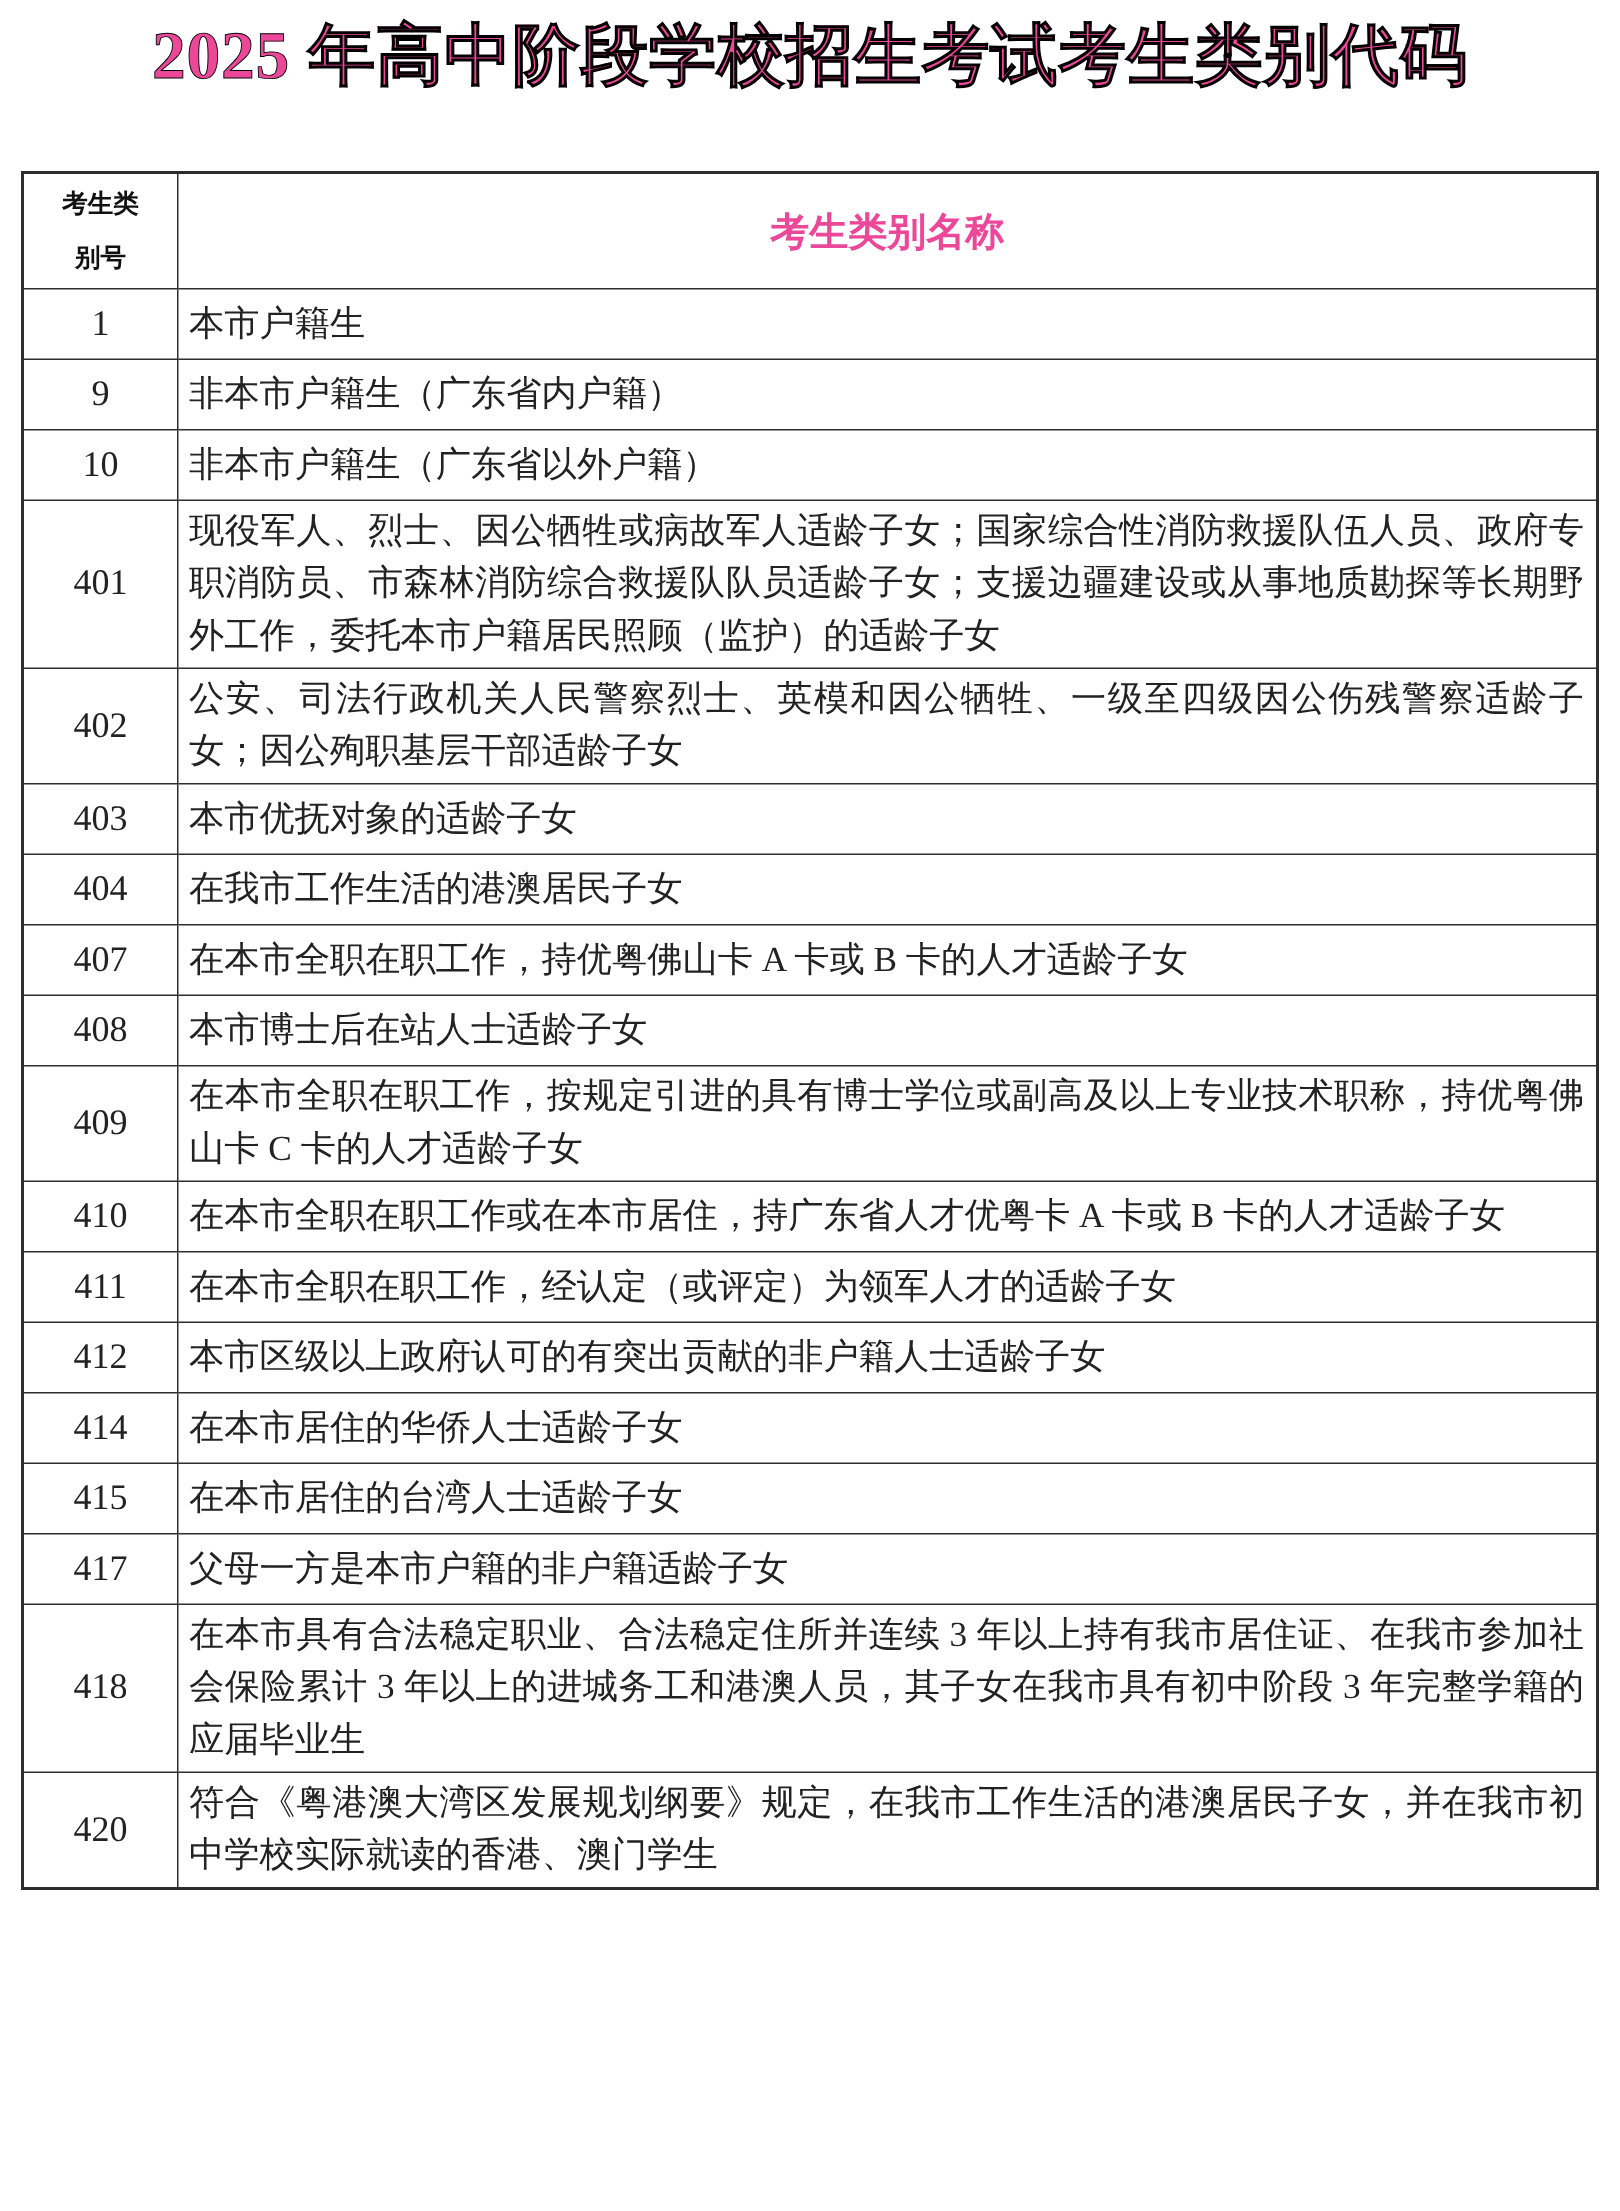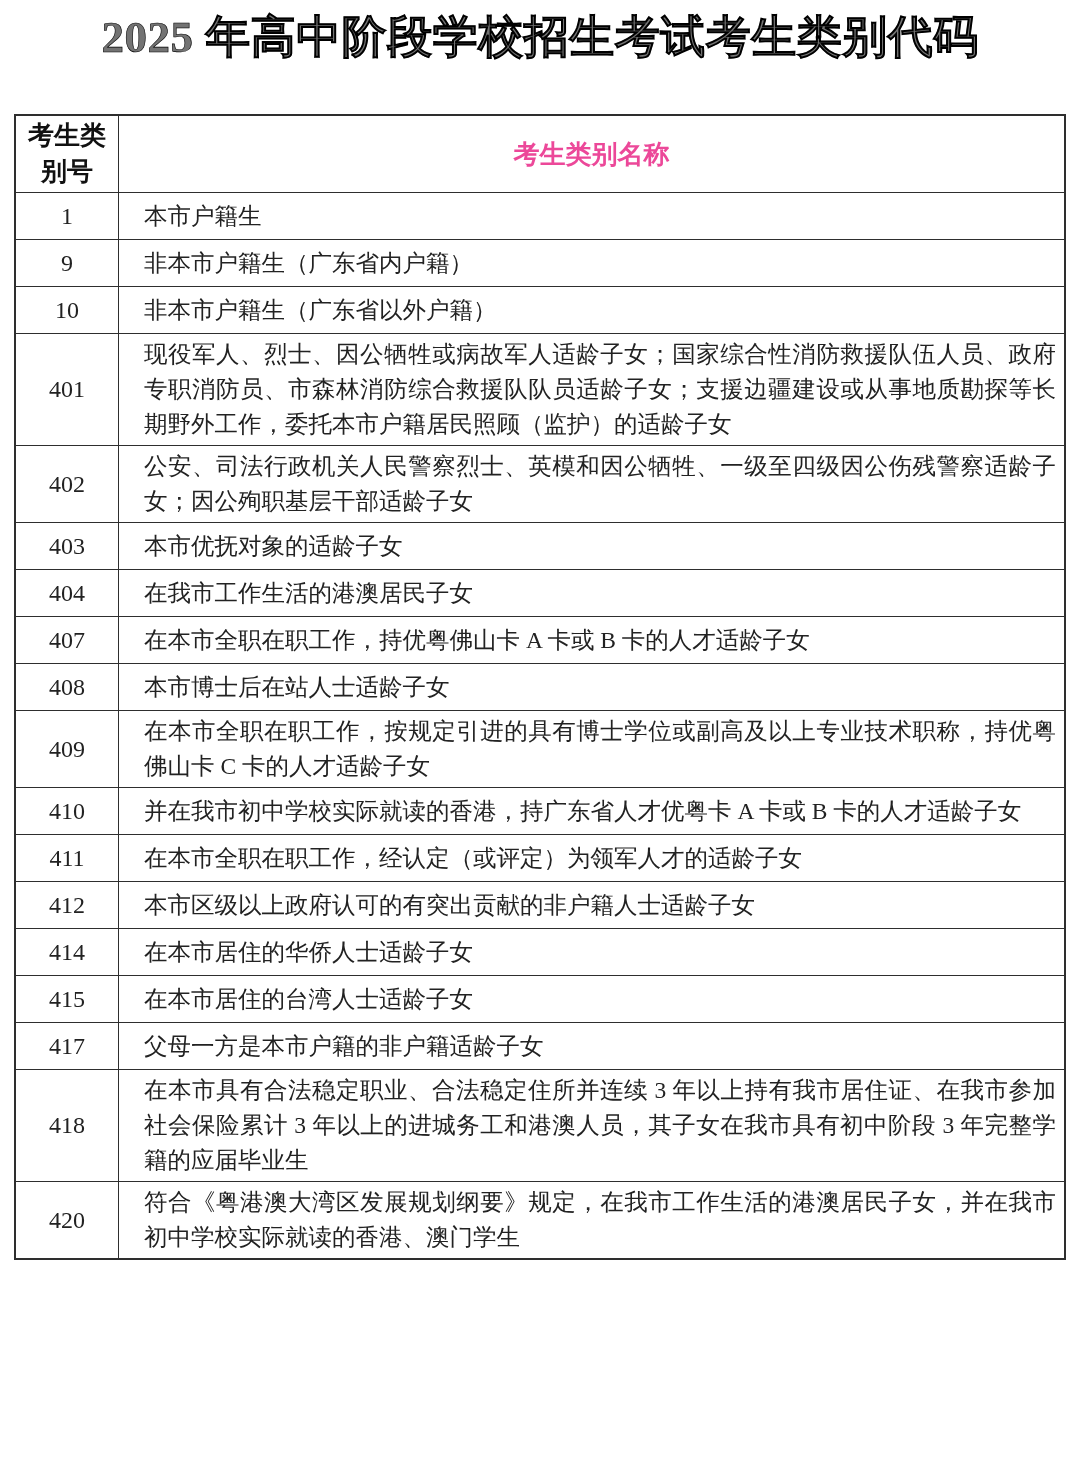--- a/index.html
+++ b/index.html
@@ -14,37 +14,37 @@
     color: #1c1c1c;
     overflow: hidden;
   }
   .title {
     text-align: center;
     font-weight: 900;
     font-size: 45px;
     line-height: 58px;
     padding-top: 8px;
     letter-spacing: 0.5px;
-    color: #737373;
+    color: #ec4899;
     -webkit-text-stroke: 0.6px #000;
   }
   .doc-table {
     border-collapse: collapse;
     table-layout: fixed;
     width: 1052px;
     margin: 48px 0 0 14px;
     border: 2.5px solid #2e2e2e;
   }
   .doc-table th,
   .doc-table td {
     border: 1.5px solid #2e2e2e;
   }
   th.code-header {
     width: 100px;
-    font-size: 26px;
+    font-size: 17px;
     line-height: 36px;
     font-weight: bold;
     text-align: center;
     vertical-align: middle;
     height: 74px;
     color: #111;
   }
   th.name-header {
     font-size: 26px;
     font-weight: bold;
@@ -55,21 +55,21 @@
   td.code-cell {
     text-align: center;
     font-size: 24px;
     vertical-align: middle;
     height: 40px;
     color: #222;
   }
   td.name-cell {
     font-size: 23.5px;
     line-height: 35px;
-    padding: 3px 8px 3px 25px;
+    padding: 3px 8px 3px 7px;
     text-align: justify;
     vertical-align: middle;
     height: 40px;
     color: #222;
   }
 </style>
 </head>
 <body>
 
 <div class="title">2025 年高中阶段学校招生考试考生类别代码</div>
@@ -132,21 +132,21 @@
     <td class="name-cell">本市博士后在站人士适龄子女</td>
   </tr>
 
   <tr>
     <td class="code-cell">409</td>
     <td class="name-cell">在本市全职在职工作，按规定引进的具有博士学位或副高及以上专业技术职称，持优粤佛山卡 C 卡的人才适龄子女</td>
   </tr>
 
   <tr>
     <td class="code-cell">410</td>
-    <td class="name-cell">并在我市初中学校实际就读的香港，持广东省人才优粤卡 A 卡或 B 卡的人才适龄子女</td>
+    <td class="name-cell">在本市全职在职工作或在本市居住，持广东省人才优粤卡 A 卡或 B 卡的人才适龄子女</td>
   </tr>
 
   <tr>
     <td class="code-cell">411</td>
     <td class="name-cell">在本市全职在职工作，经认定（或评定）为领军人才的适龄子女</td>
   </tr>
 
   <tr>
     <td class="code-cell">412</td>
     <td class="name-cell">本市区级以上政府认可的有突出贡献的非户籍人士适龄子女</td>

